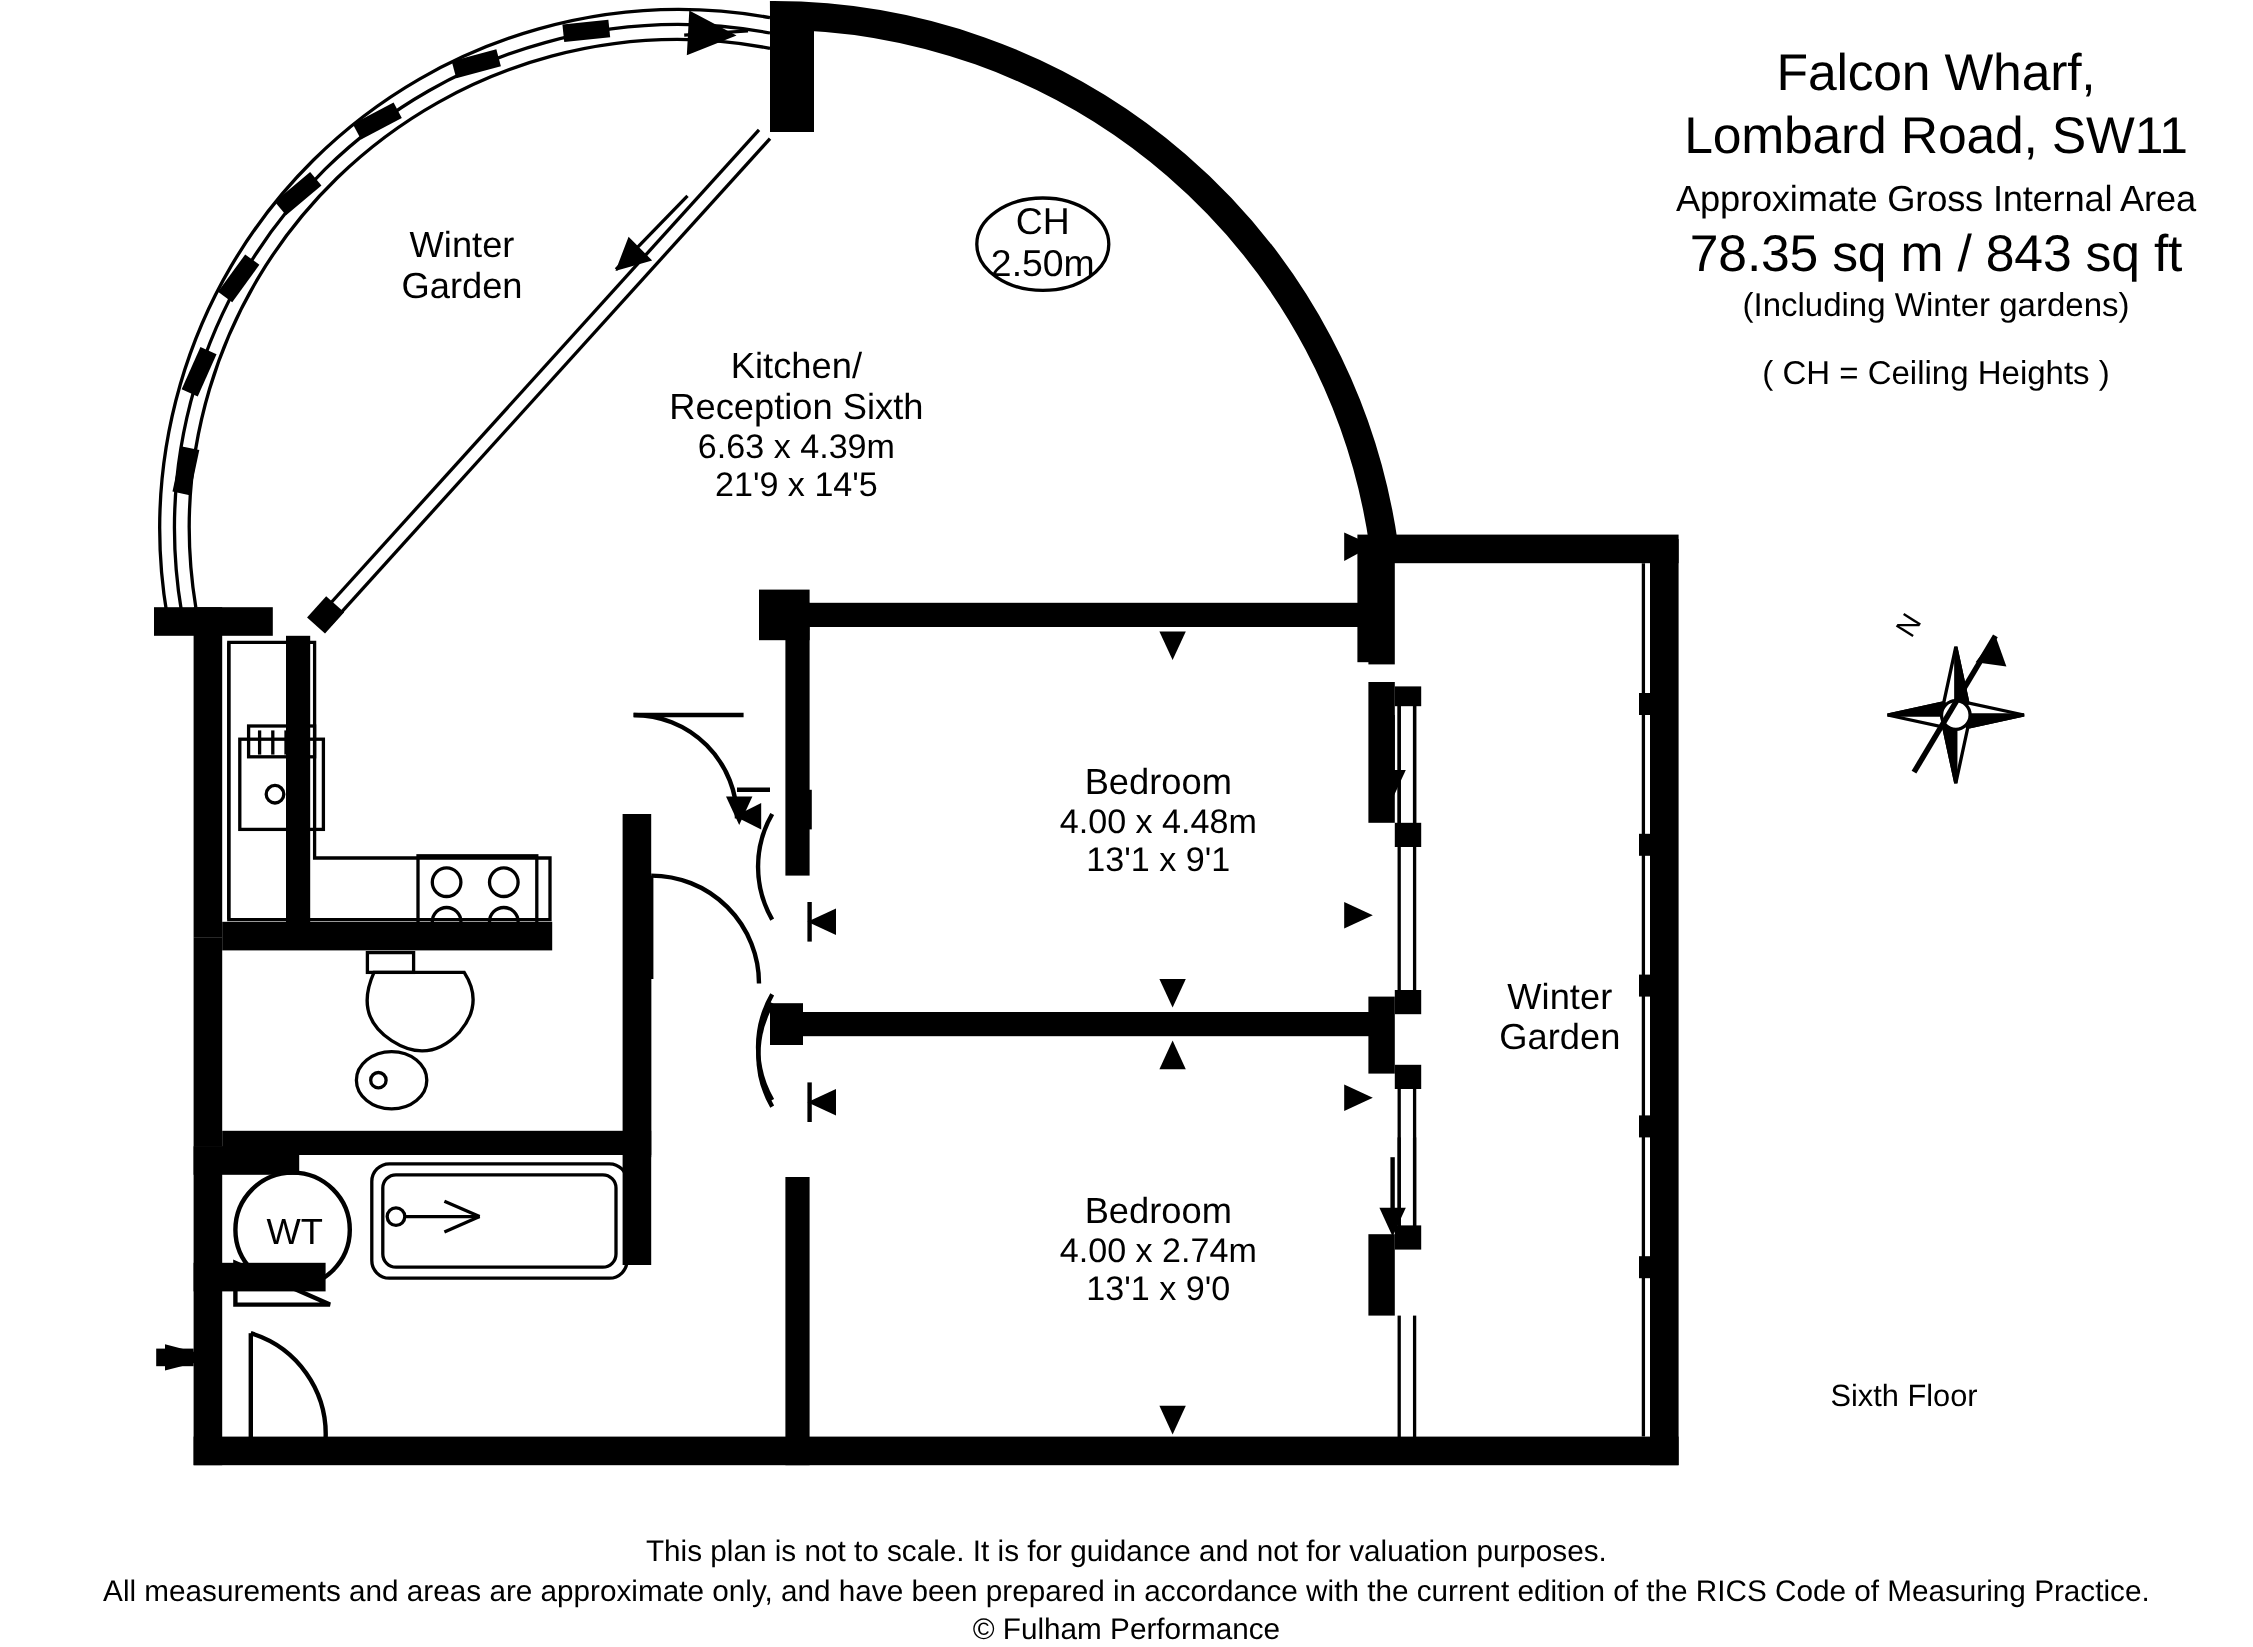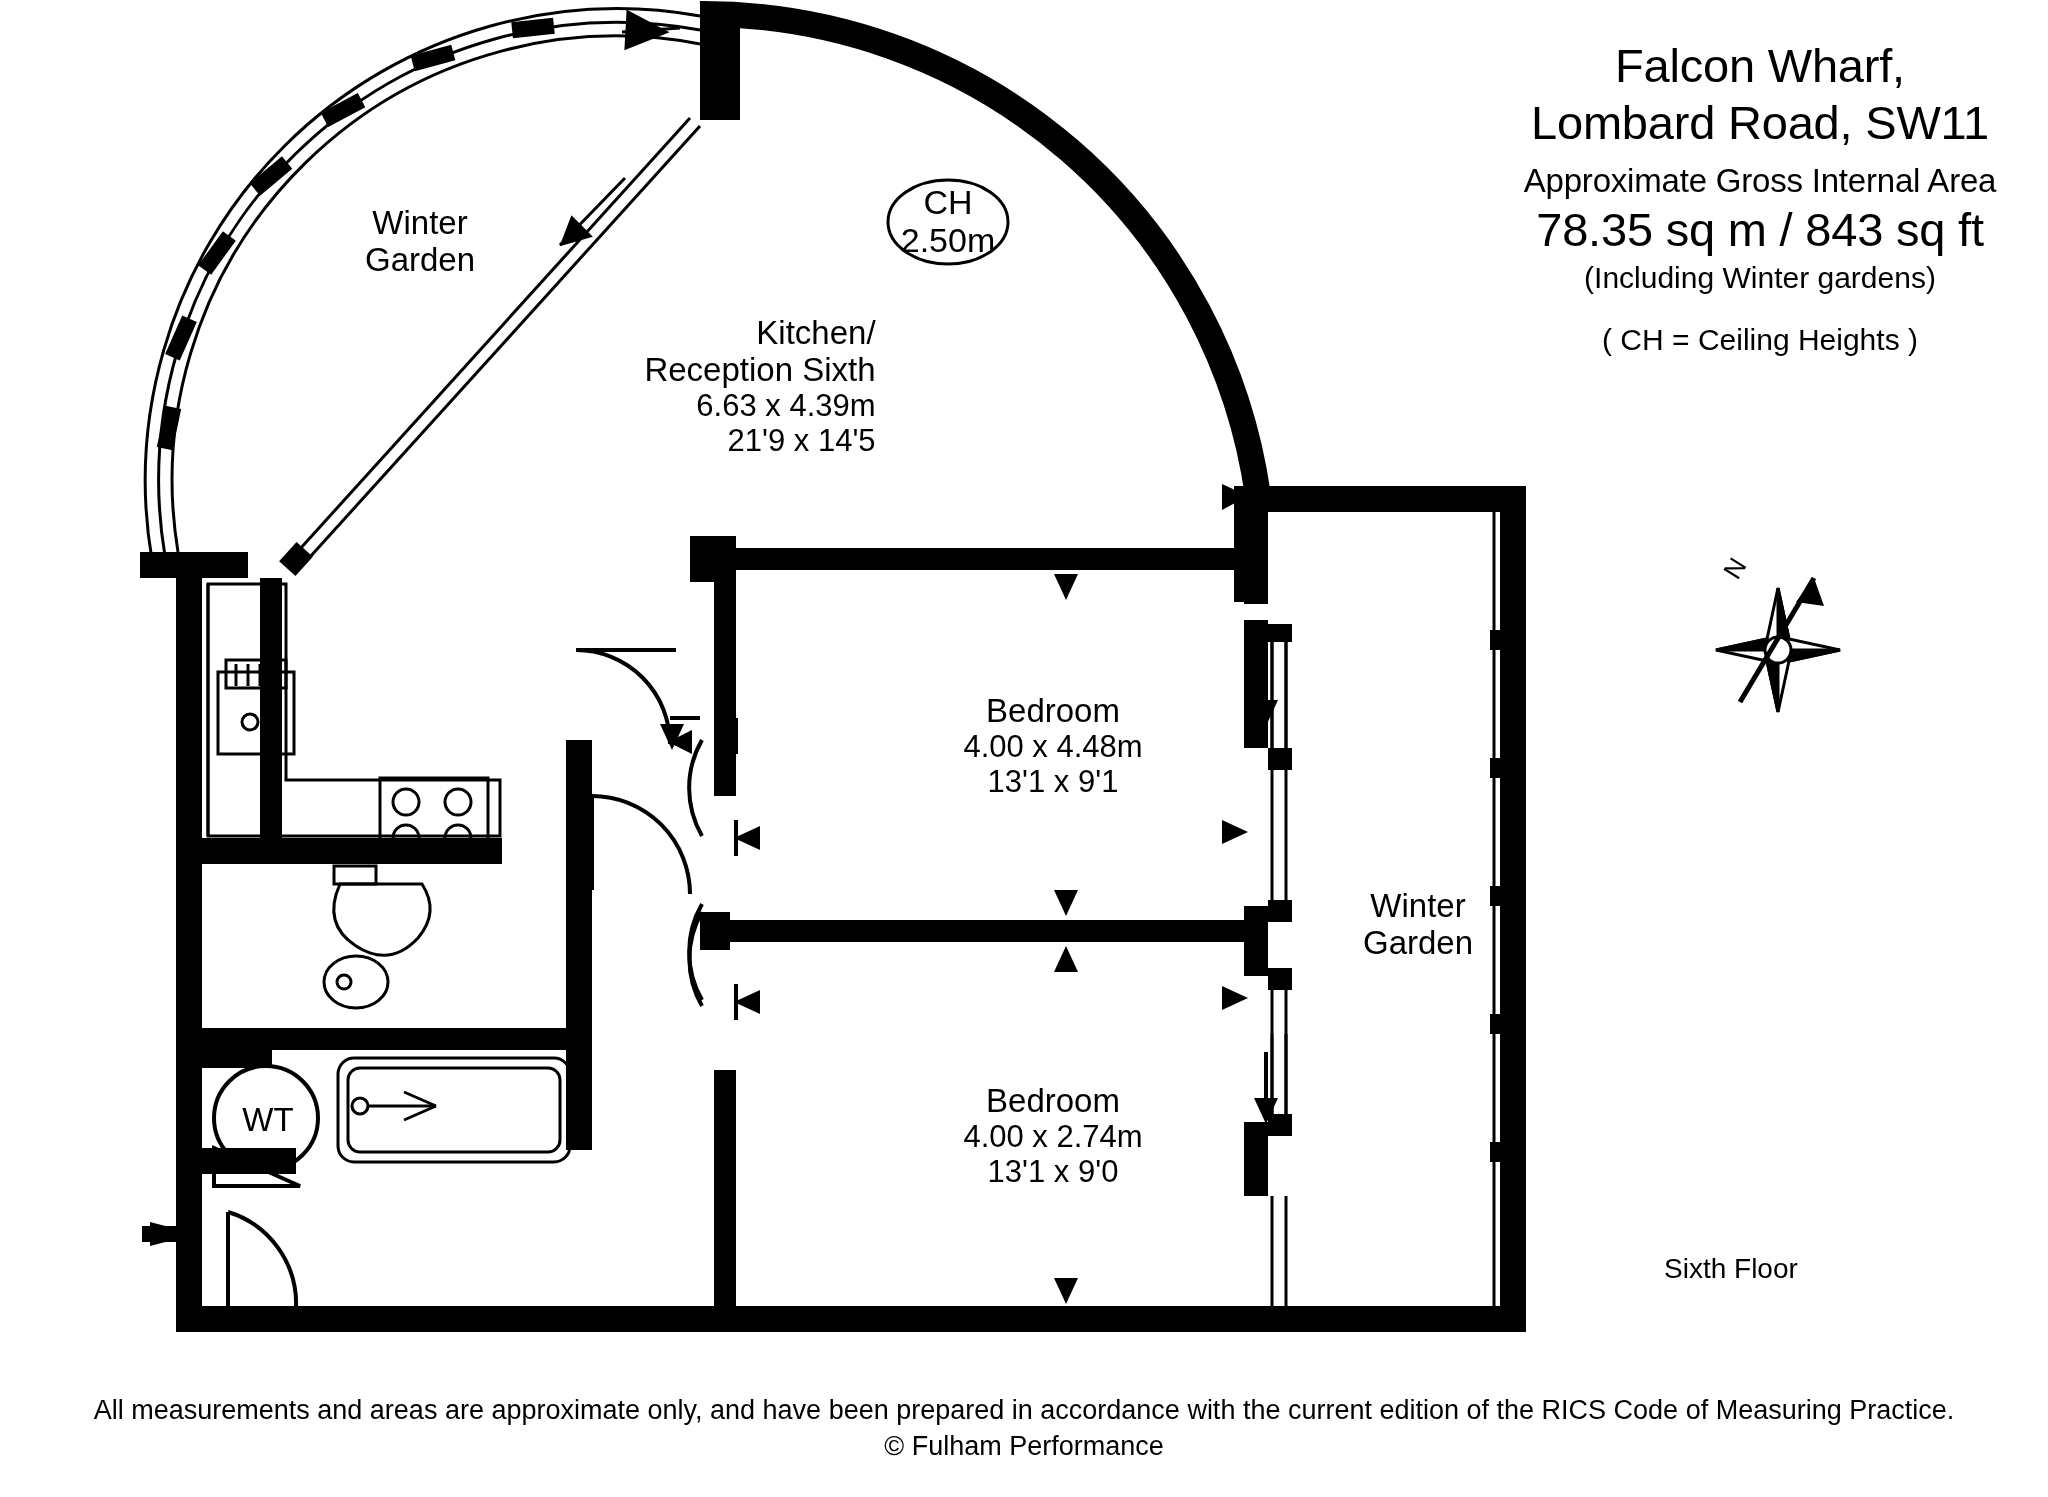--- a/index.html
+++ b/index.html
@@ -22,21 +22,21 @@
   .title-l2{margin-top:2px;}
   .t-approx{font-size:33px;margin-top:12px;letter-spacing:-0.2px;}
   .t-area{font-size:47px;margin-top:2px;letter-spacing:-0.2px;}
   .t-incl{font-size:30px;margin-top:4px;}
   .t-ch{font-size:30px;margin-top:28px;}
 
   .room-name{font-size:33px;}
   .room-dim{font-size:31px;}
 
   .lbl-wintergarden-tl{left:420px;top:205px;font-size:33px;}
-  .lbl-kitchen{left:760px;top:315px;text-align:right;}
+  .lbl-kitchen{left:724px;top:315px;}
   .lbl-wintergarden-r{left:1418px;top:888px;font-size:33px;}
   .lbl-bed1{left:1053px;top:693px;}
   .lbl-bed2{left:1053px;top:1083px;}
   .lbl-ch{left:948px;top:183px;font-size:34px;}
   .lbl-wt{left:268px;top:1102px;font-size:33px;}
   .lbl-floor{left:1664px;top:1253px;font-size:28px;}
 
   .footer{position:absolute;left:1024px;top:1393px;transform:translateX(-50%);
       text-align:center;width:2048px;}
   .footer div{font-size:27px;line-height:1.32;}
@@ -333,17 +333,18 @@
     <div>Garden</div>
   </div>
 
   <div class="tx ctr lbl-wt">WT</div>
 
   <div class="tx" style="left:1726px;top:554px;font-size:26px;transform:rotate(-58deg);">N</div>
 
   <div class="tx lbl-floor">Sixth Floor</div>
 
   <div class="footer">
+    <div>This plan is not to scale. It is for guidance and not for valuation purposes.</div>
     <div>All measurements and areas are approximate only, and have been prepared in accordance with the current edition of the RICS Code of Measuring Practice.</div>
     <div>© Fulham Performance</div>
   </div>
 
 </div>
 
 </body></html>

